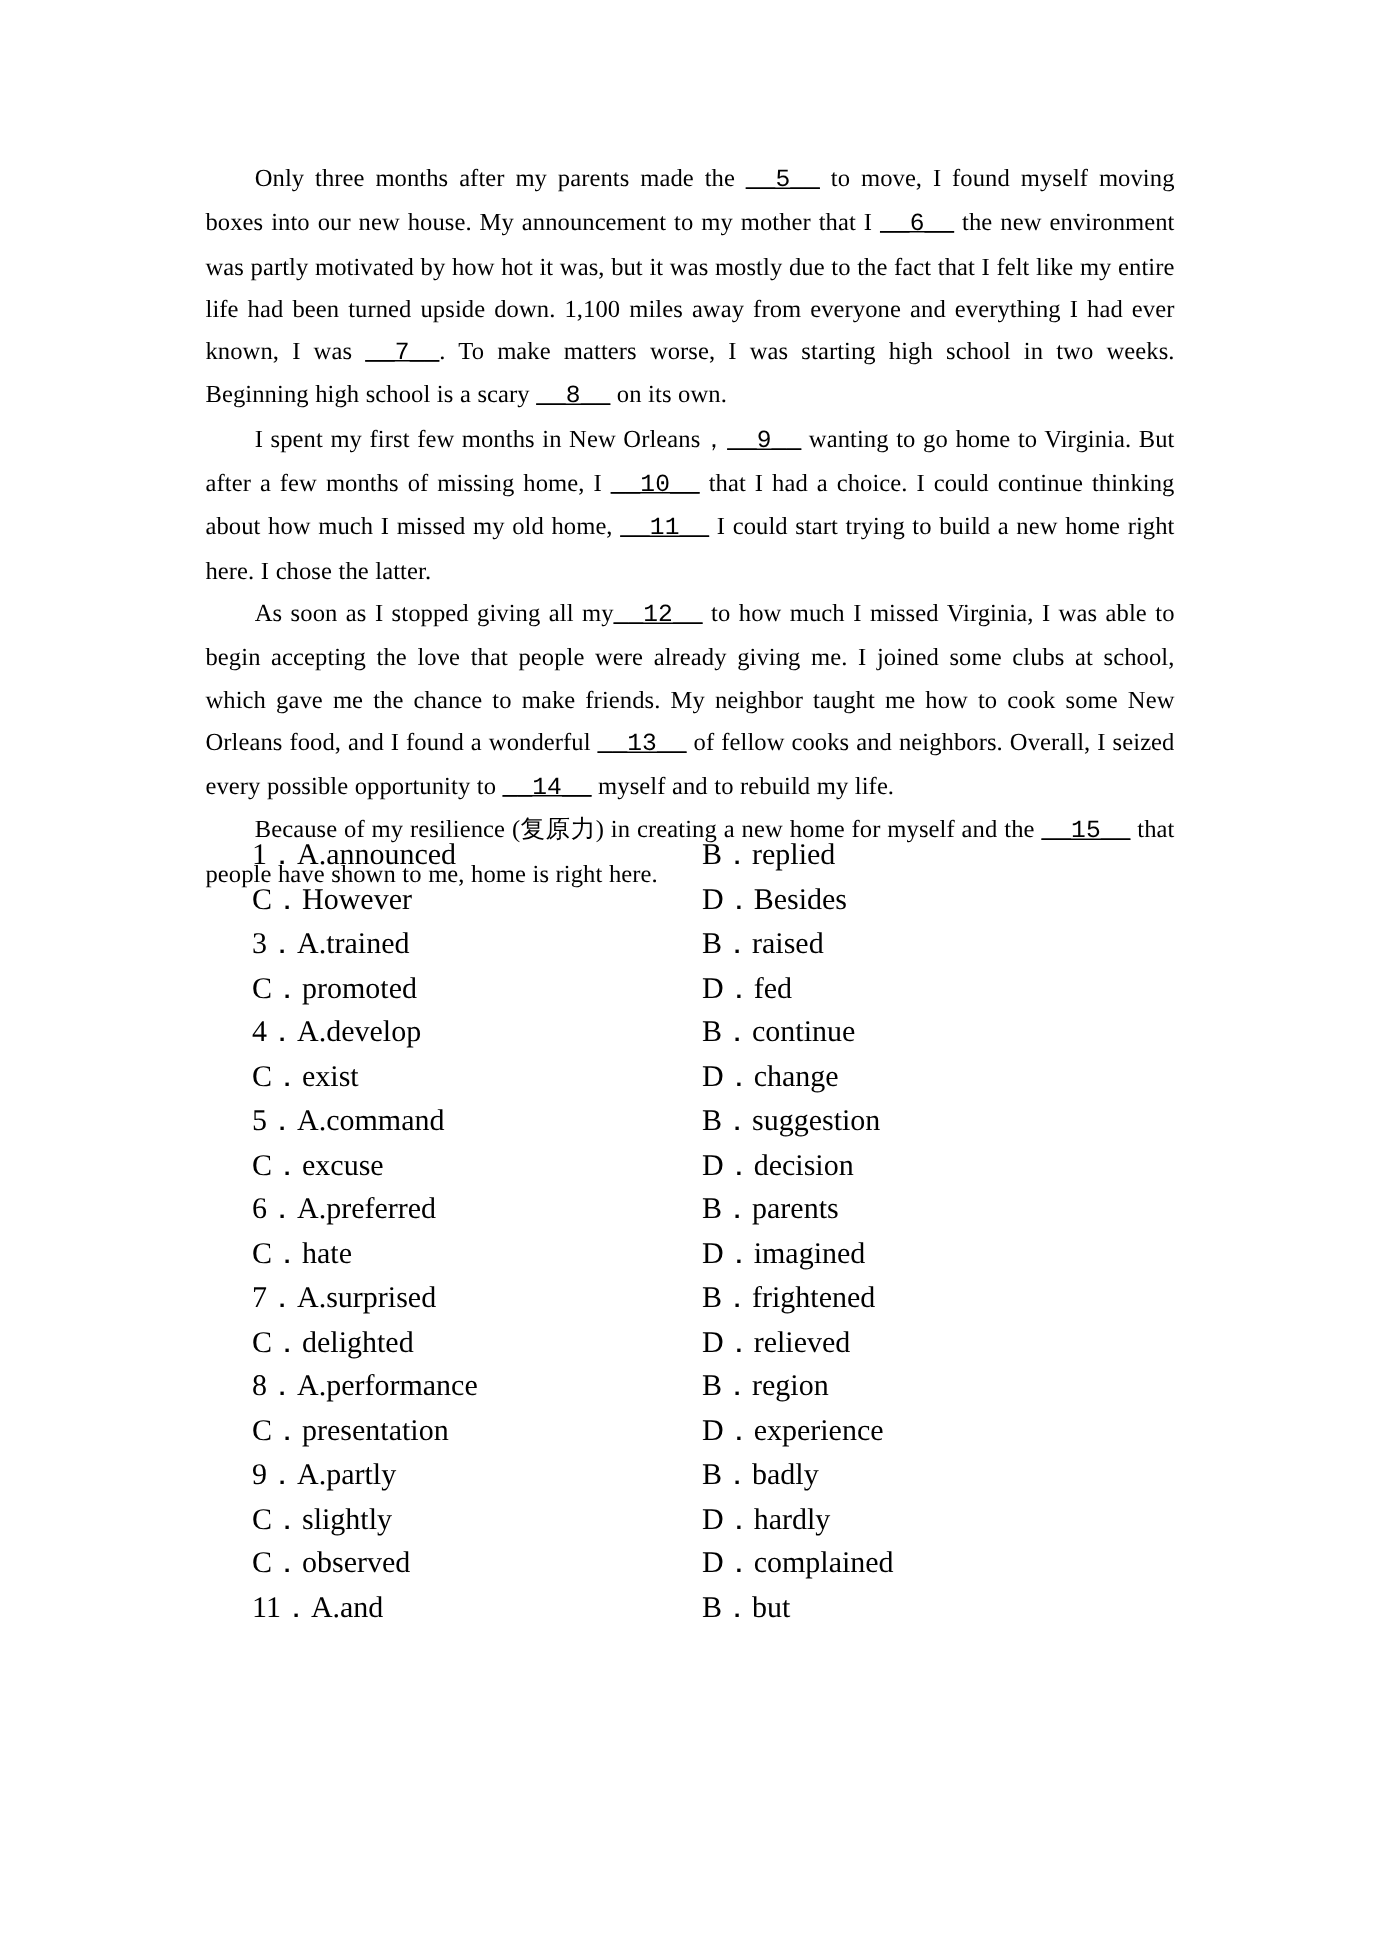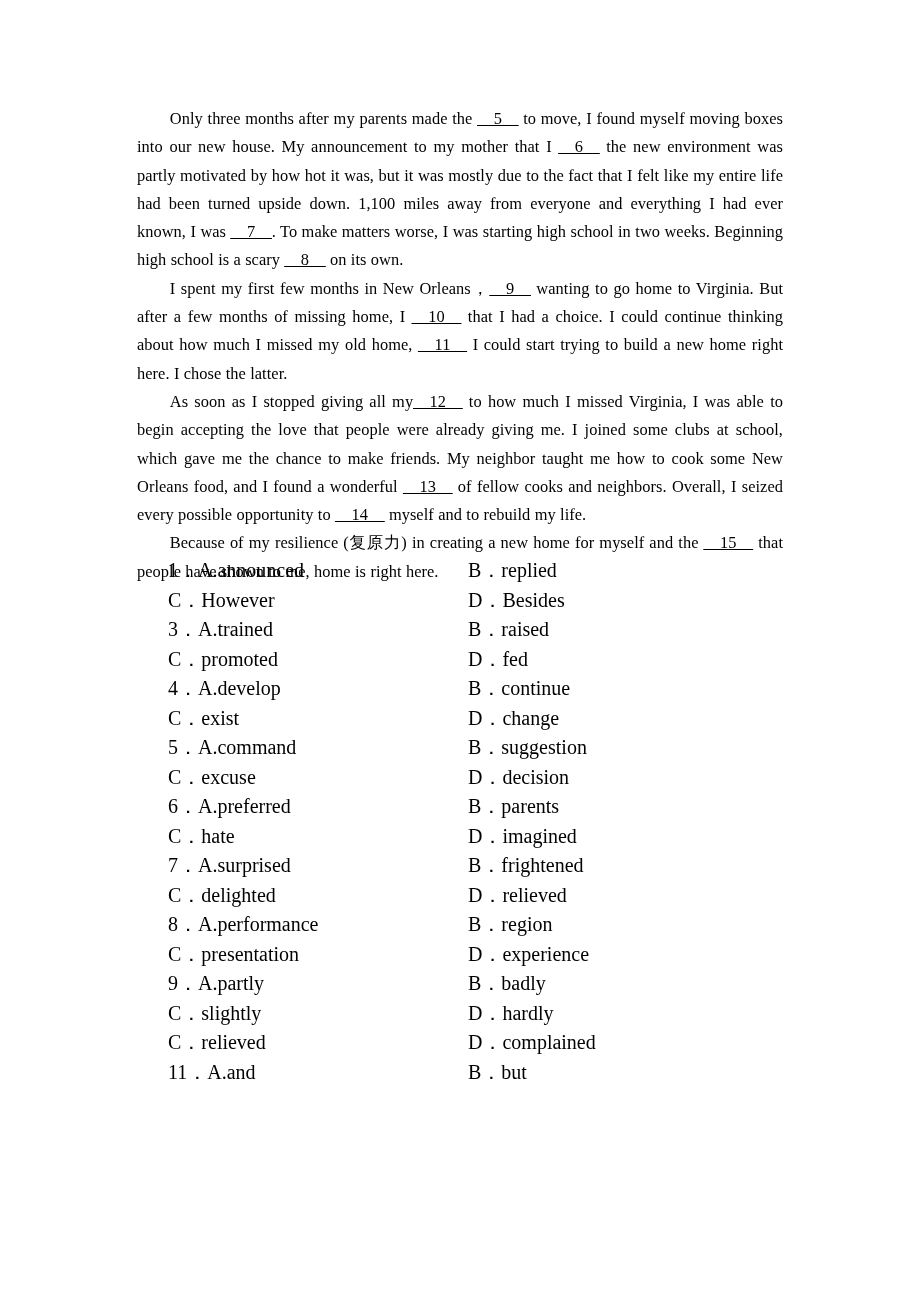--- a/index.html
+++ b/index.html
@@ -37,20 +37,21 @@
     text-align-last: left;
     text-indent: 2em;
     letter-spacing: 0.05px;
     word-spacing: 0.2px;
     -webkit-hyphens: none;
     hyphens: none;
   }
   .blank {
     text-decoration: underline;
     white-space: pre;
+    font-family: Liberation Mono, monospace;
   }
   .options {
     position: absolute;
     left: 31px;
     top: 556px;
     width: 615px;
   }
   .opt-row {
     position: relative;
     height: 29.5px;
@@ -95,17 +96,17 @@
       <div class="opt-row"><span class="col-a">5．A.command</span><span class="col-b">B．suggestion</span></div>
       <div class="opt-row"><span class="col-a">C．excuse</span><span class="col-b">D．decision</span></div>
       <div class="opt-row"><span class="col-a">6．A.preferred</span><span class="col-b">B．parents</span></div>
       <div class="opt-row"><span class="col-a">C．hate</span><span class="col-b">D．imagined</span></div>
       <div class="opt-row"><span class="col-a">7．A.surprised</span><span class="col-b">B．frightened</span></div>
       <div class="opt-row"><span class="col-a">C．delighted</span><span class="col-b">D．relieved</span></div>
       <div class="opt-row"><span class="col-a">8．A.performance</span><span class="col-b">B．region</span></div>
       <div class="opt-row"><span class="col-a">C．presentation</span><span class="col-b">D．experience</span></div>
       <div class="opt-row"><span class="col-a">9．A.partly</span><span class="col-b">B．badly</span></div>
       <div class="opt-row"><span class="col-a">C．slightly</span><span class="col-b">D．hardly</span></div>
-      <div class="opt-row"><span class="col-a">C．relieved</span><span class="col-b">D．complained</span></div>
+      <div class="opt-row"><span class="col-a">C．observed</span><span class="col-b">D．complained</span></div>
       <div class="opt-row"><span class="col-a">11．A.and</span><span class="col-b">B．but</span></div>
     </div>
 
 </div>
 
 </body></html>

